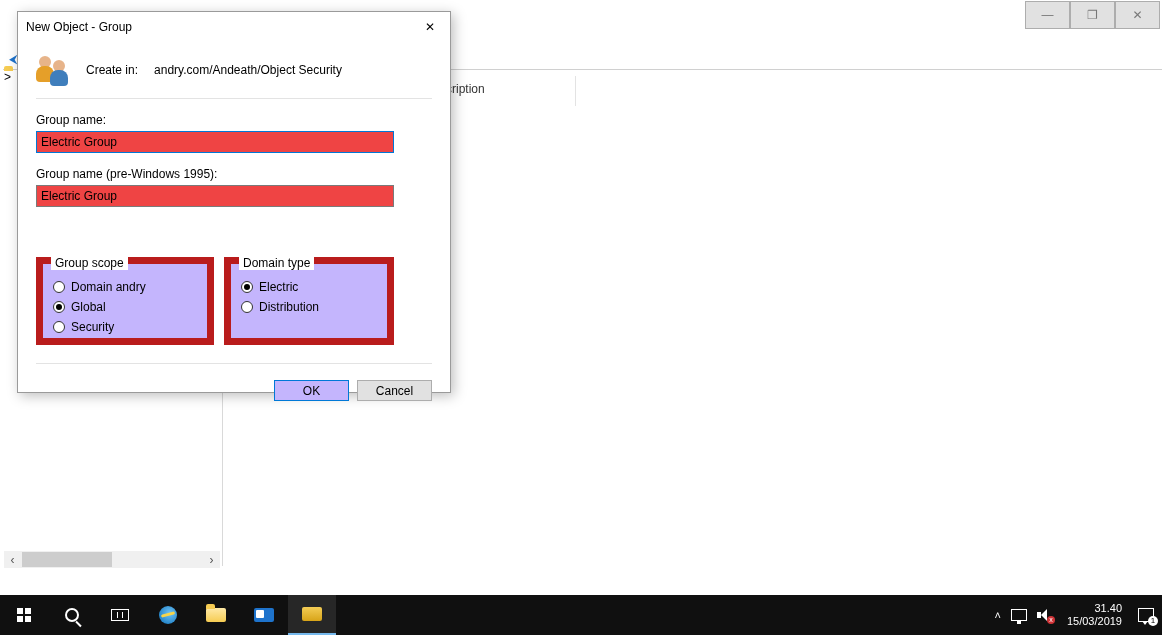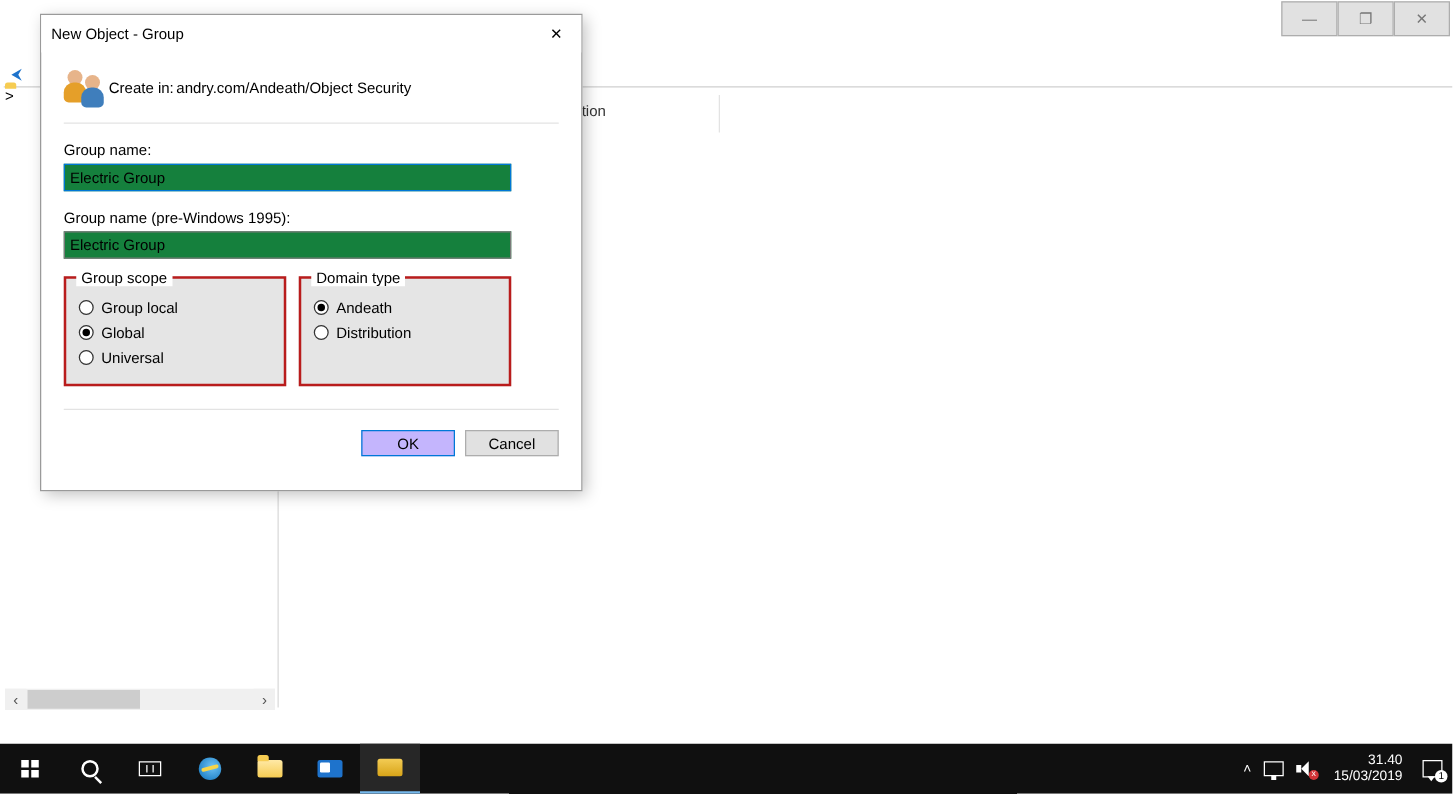--- a/index.html
+++ b/index.html
@@ -54,37 +54,37 @@
   }
   .main-scrollbar .thumb {
     width: 90px; height: 15px; background: #cdcdcd; margin-left: 1px;
   }
   .f-marker {
     position: absolute; left: 4px; top: 42px; background: #fff; color:#333;
   }
 
   
   .dialog {
-    position: absolute; left: 32px; top: 11px; width: 434px; height: 382px;
+    position: absolute; left: 17px; top: 11px; width: 434px; height: 382px;
     background: #ffffff; border: 1px solid #9a9a9a;
     box-shadow: 3px 3px 12px rgba(0,0,0,0.25);
     display: flex; flex-direction: column;
   }
   .dialog-titlebar {
     height: 30px; display: flex; align-items: center; padding: 0 0 0 8px;
     background: #ffffff;
   }
   .dialog-title { flex: 1; color: #000; }
   .dialog-close {
     width: 40px; height: 30px; display: flex; align-items: center;
     justify-content: center; color: #000; cursor: pointer;
   }
   .dialog-body { flex: 1; padding: 0 18px 14px 18px; position: relative; }
   .create-row {
-    display: flex; align-items: center; height: 56px; gap: 2px;
+    display: flex; align-items: center; height: 56px; gap: 16px;
   }
   .group-icon {
     width: 34px; height: 32px; position: relative;
   }
   .group-icon .head1 {
     position:absolute;left:3px;top:2px;width:12px;height:12px;border-radius:50%;
     background:#e7b48a;
   }
   .group-icon .body1 {
     position:absolute;left:0px;top:12px;width:18px;height:16px;border-radius:8px 8px 4px 4px;
@@ -103,30 +103,31 @@
   .hr {
     height:1px; background:#e3e3e3; margin: 0 0 14px 0;
   }
   .hr2 {
     height:1px; background:#e3e3e3; margin: 18px 0 12px 0;
   }
   .field-label { color:#000; margin-bottom: 4px; }
   .text-field {
     width: 358px; height: 22px; border: 1px solid #7a7a7a;
     padding: 0 4px; font: inherit; color:#000; outline:none;
-    background:#15803d;
+    background:#ef4444;
   }
   .text-field.focus { border: 1px solid #0078d7; }
   .field-block { margin-bottom: 14px; }
 
   .groupboxes { display: flex; gap: 10px; }
   .groupbox {
-    border: 2px solid #b91c1c; padding: 16px 10px 10px 10px;
+    border: 7px solid #b91c1c; padding: 16px 10px 10px 10px;
     position: relative; width: 178px; height: 88px;
-    background:#e5e5e5;
+    background:#c4b5fd;
+    margin-top:36px;
   }
   .groupbox-title {
     position: absolute; top: -8px; left: 8px; background: #fff;
     padding: 0 4px; color:#000;
   }
   .radio-row {
     display: flex; align-items: center; gap: 6px; margin-bottom: 6px;
     cursor: pointer;
   }
   .radio {
@@ -299,37 +300,37 @@
     <div class="field-block">
       <div class="field-label">Group name (pre-Windows 1995):</div>
       <input class="text-field" type="text" value="Electric Group" style="">
     </div>
 
     <div class="groupboxes">
       <div class="groupbox">
         <div class="groupbox-title">Group scope</div>
         <div class="radio-row">
           <span class="radio"></span>
-          <span class="radio-label">Group local</span>
+          <span class="radio-label">Domain andry</span>
         </div>
         <div class="radio-row">
           <span class="radio selected"></span>
           <span class="radio-label">Global</span>
         </div>
         <div class="radio-row">
           <span class="radio"></span>
-          <span class="radio-label">Universal</span>
+          <span class="radio-label">Security</span>
         </div>
       </div>
 
       <div class="groupbox" style="height:88px;width:170px;">
         <div class="groupbox-title">Domain type</div>
         <div class="radio-row">
           <span class="radio selected"></span>
-          <span class="radio-label">Andeath</span>
+          <span class="radio-label">Electric</span>
         </div>
         <div class="radio-row">
           <span class="radio"></span>
           <span class="radio-label">Distribution</span>
         </div>
       </div>
     </div>
 
     <div class="hr2"></div>
 

